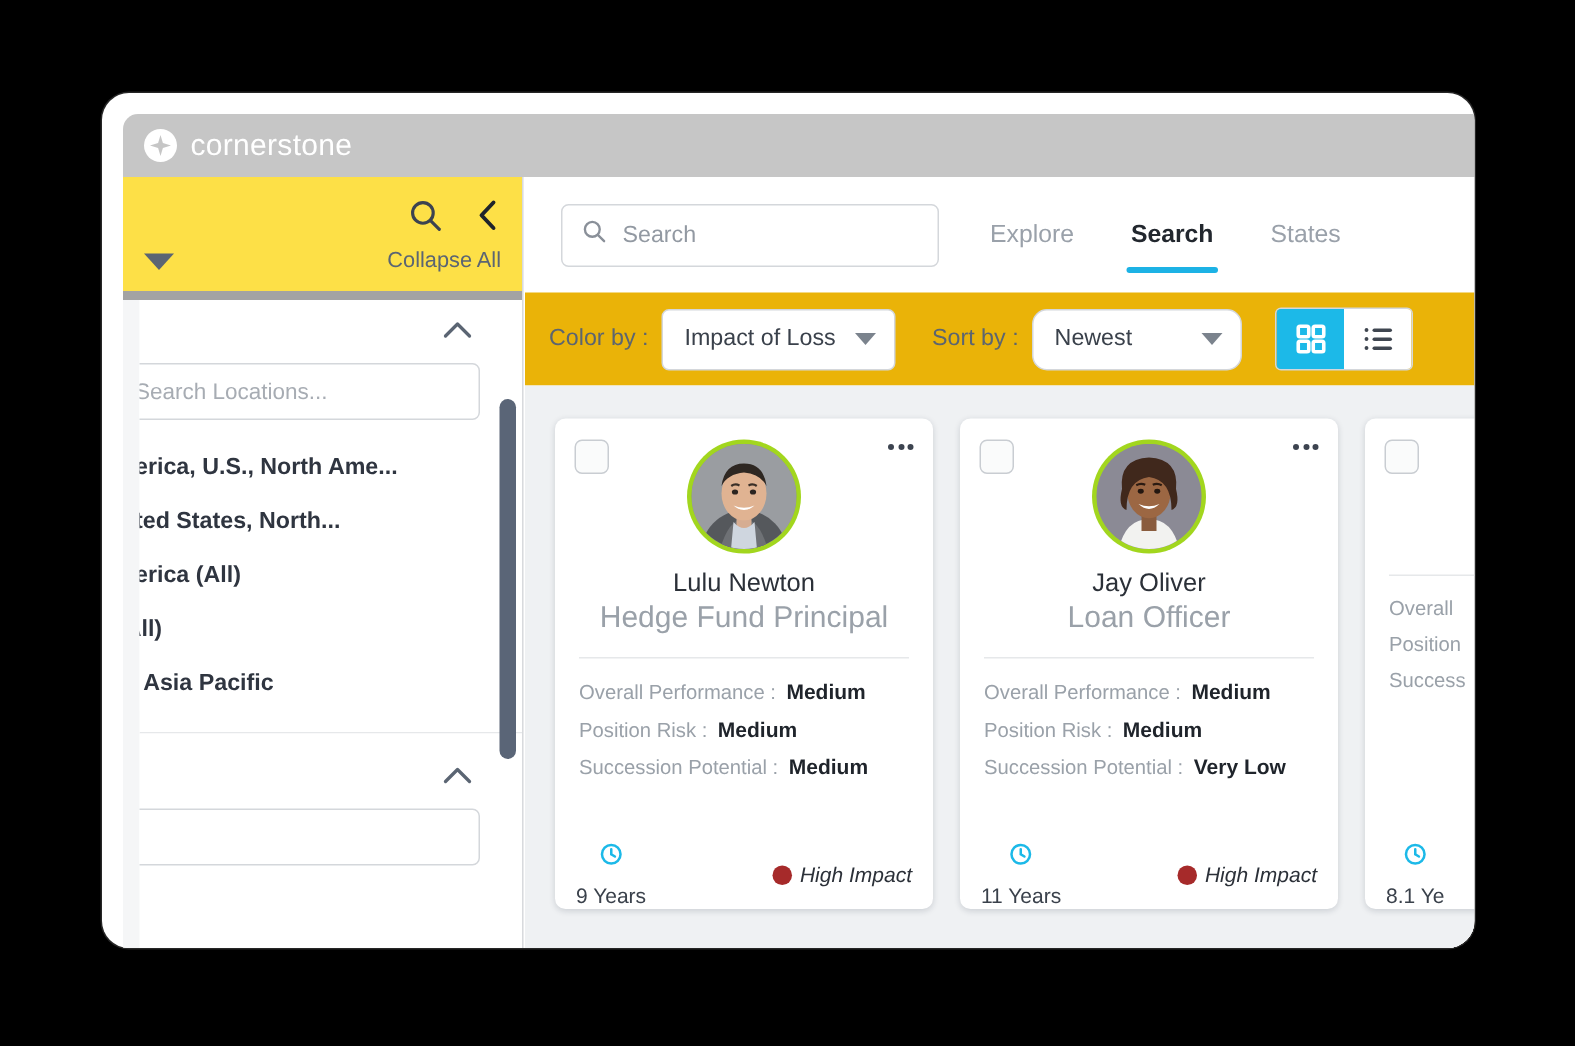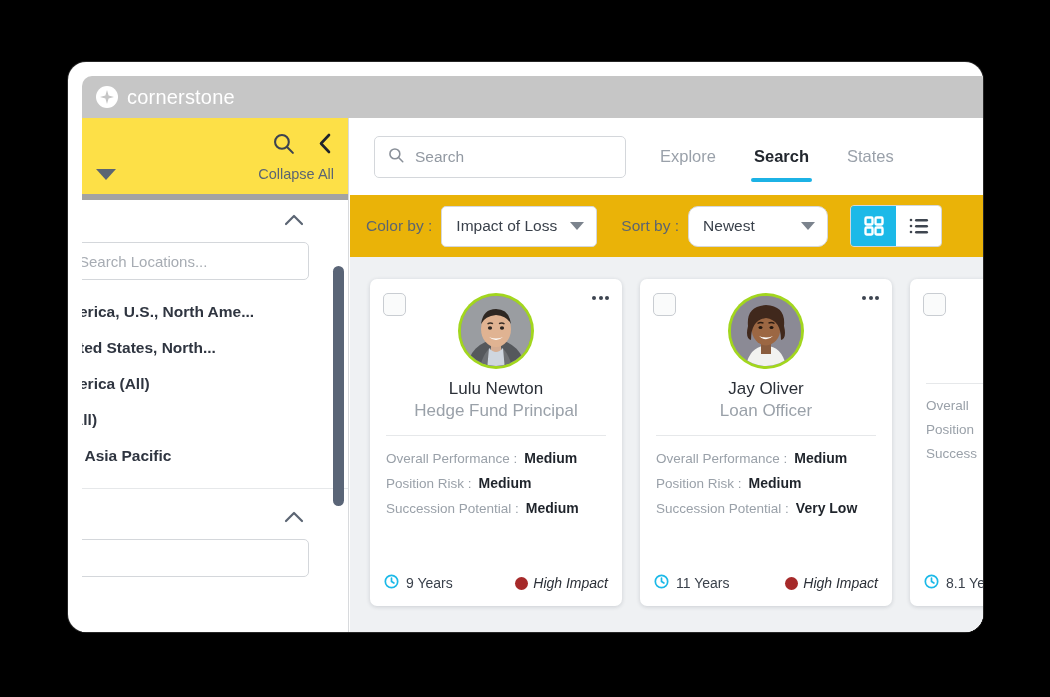--- a/index.html
+++ b/index.html
@@ -86,21 +86,21 @@
     border-right: 10px solid transparent;
     border-top: 11px solid #5b6573;
     margin-left: 4px;
     cursor: pointer;
   }
   #collapse-all-label {
     font-size: 14.5px; color: #5b6573; cursor: pointer;
   }
 
   #sidebar-scroll {
-    position: absolute; left: 0; top: 82px;
+    position: absolute; left: 11px; top: 82px;
     width: 267px; height: 432px;
     background: #ffffff;
     overflow: hidden;
   }
   .facet-section { position: relative; background: #ffffff; }
   .facet-header {
     position: relative; height: 42px;
   }
   .facet-chevron {
     position: absolute; right: 44px; top: 12px;
@@ -297,21 +297,21 @@
   .person-name {
     text-align: center;
     margin-top: 10px;
     font-size: 17px;
     color: #2b3038;
     font-weight: 400;
   }
   .person-title {
     text-align: center;
     margin-top: 2px;
-    font-size: 17px;
+    font-size: 20px;
     color: #9aa1a9;
   }
   .card-rule {
     height: 1px; background: #e6e8ea;
     margin: 14px 16px 0;
   }
   .attr-list { padding: 14px 16px 0; }
   .attr-row {
     display: flex; align-items: baseline;
     margin-bottom: 9px;
@@ -320,21 +320,21 @@
   }
   .attr-key { color: #9aa1a9; }
   .attr-val { color: #1f242b; font-weight: bold; margin-left: 7px; font-size: 14px; }
   .card-footer {
     position: absolute; left: 0; right: 0; bottom: 0;
     height: 46px;
     display: flex; align-items: center;
     padding: 0 14px;
     justify-content: space-between;
   }
-  .tenure { display: flex; align-items: center; gap: 7px; }
+  .tenure { display: flex; align-items: center; gap: 7px; flex-direction: column; }
   .tenure-text { font-size: 14px; color: #3a414b; }
   .impact { display: flex; align-items: center; gap: 5px; }
   .impact-dot { width: 13px; height: 13px; border-radius: 50%; display: block; }
   .impact-text { font-size: 14px; color: #2b3038; font-style: italic; }
 
   
   .person-card.truncated { width: 95px; }
   .person-card.truncated .attr-row { overflow: hidden; }
 </style>
 </head>

